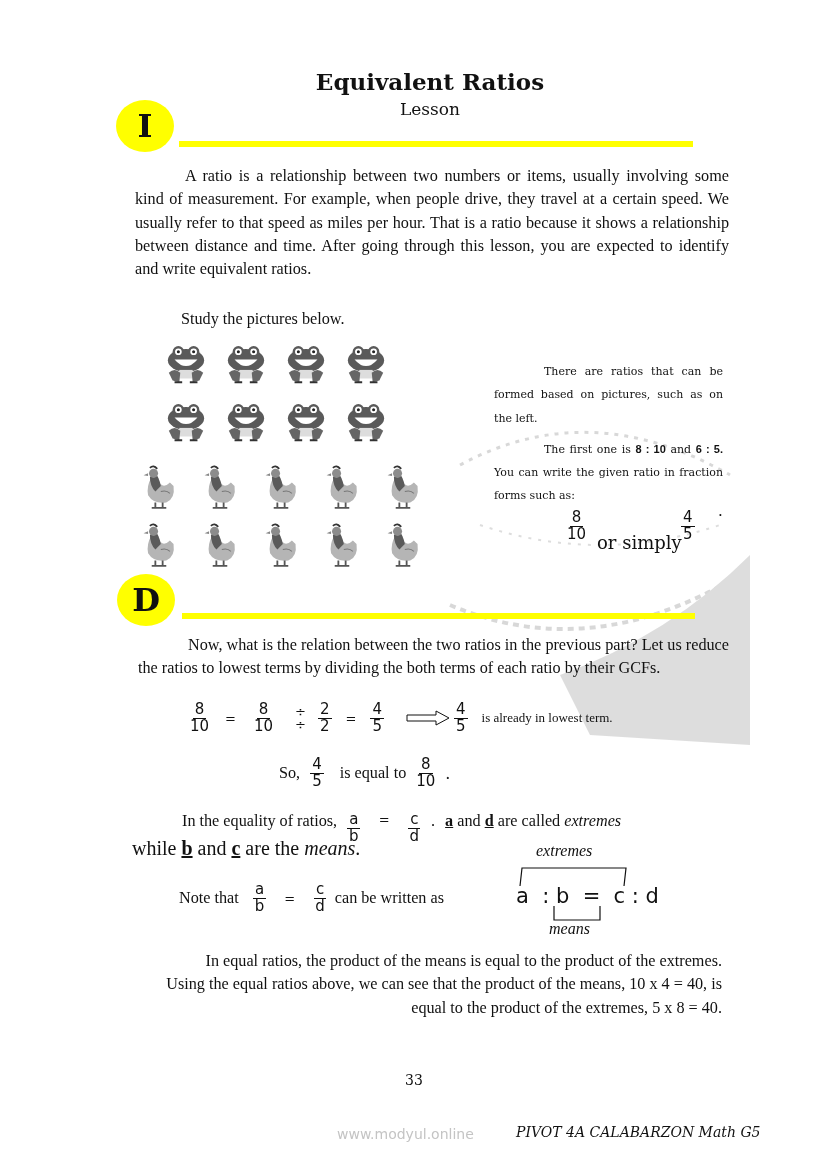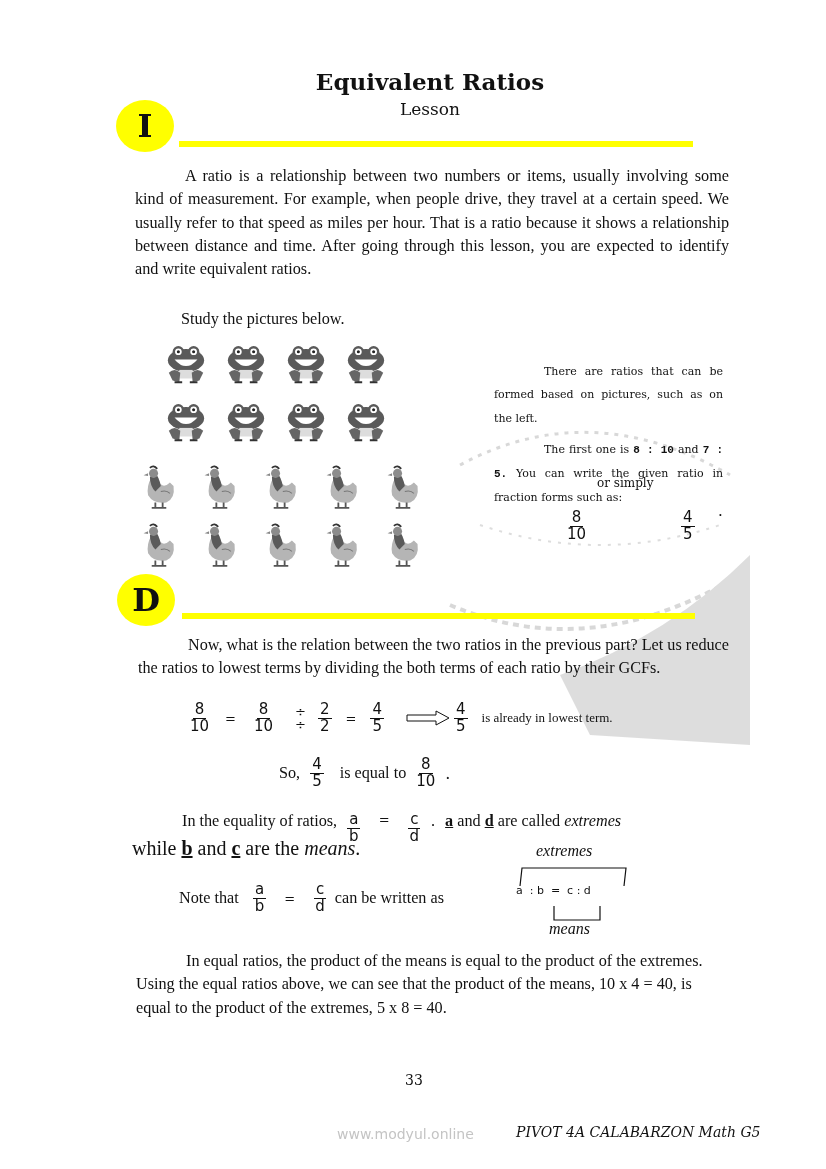--- a/index.html
+++ b/index.html
@@ -21,21 +21,21 @@
   .para p { margin: 8px; }
   .indent { text-indent: 50px; }
 
   .frac { display: inline-flex; flex-direction: column; align-items: center;
           vertical-align: middle; line-height: 1.05; font-family: "DejaVu Sans", sans-serif; font-size: 15px; }
   .frac .num { border-bottom: 1px solid #111; padding: 0 2px; }
   .frac .num.nobar { border-bottom: none; }
   .frac .den { padding: 0 2px; }
   .op { font-family: "DejaVu Sans", sans-serif; font-size: 13px; }
 
-  .mono { font-family: Liberation Mono, monospace; }
+  .mono { font-family: Liberation Sans, sans-serif; }
   .b { font-weight: bold; }
   .ul { text-decoration: underline; font-weight: bold; }
   .it { font-style: italic; }
 
   #watermark-stamp { left: 440px; top: 405px; width: 310px; height: 340px; opacity: 0.28; }
   .animal { position: absolute; }
 </style>
 </head>
 <body>
 
@@ -258,27 +258,27 @@
       <path d="M12 4 Q16 0 20 5" stroke="#333" stroke-width="2" fill="none"></path>
       <path d="M10 10 L5 12 L10 13 Z" fill="#888"></path>
       <path d="M24 30 Q30 28 34 32" stroke="#777" stroke-width="1.2" fill="none"></path>
       <path d="M18 42 L18 48 M26 42 L26 48 M14 48 L30 48" stroke="#555" stroke-width="2"></path>
     </svg>
   </div>
 
 <div class="abs para slab" style="left:486px; top:352px; width:245px; font-size:11px; line-height:23.3px;">
   <p class="indent">There are ratios that can be formed based on pictures, such as on the left.</p>
   <p class="indent" style="margin-top:8px;"><span>The first one is </span><span class="mono b">8 : 10</span>
-  <span>and </span><span class="mono b">7 : 5.</span><span> You can write the given ratio in fraction forms such as:</span></p>
+  <span>and </span><span class="mono b">6 : 5.</span><span> You can write the given ratio in fraction forms such as:</span></p>
 </div>
 <div class="abs frac" style="left:565px; top:510px;">
   <span class="num">8</span>
   <span class="den">10</span>
 </div>
-<span class="abs slab" style="left:597px; top:476px; font-size:12px;">or simply</span>
+<span class="abs slab" style="left:597px; top:532px; font-size:18px;">or simply</span>
 <div class="abs frac" style="left:681px; top:510px;">
   <span class="num">4</span>
   <span class="den">5</span>
 </div>
 <span class="abs" style="left:718px; top:502px; font-size:15px;">.</span>
 
 <div class="abs badge" style="left:117px; top:574px;">D</div>
 <div class="abs bar" style="left:182px; top:613px; width:513px;"></div>
 
 <div class="abs para serif" style="left:130px; top:626px; width:607px;">
@@ -362,22 +362,22 @@
       <span class="den">d</span>
     </span>
   <span style="margin-left:8px;">can be written as</span>
 </div>
 
 <div class="abs serif it" style="left:536px; top:842px; font-size:16px;">extremes</div>
 <svg class="abs" style="left:514px; top:864px;" width="116" height="58" viewBox="0 0 116 58">
   <path d="M6 22 L8 4 L112 4 L110 22" stroke="#111" stroke-width="1.2" fill="none"></path>
   <path d="M40 42 L40 56 L86 56 L86 42" stroke="#111" stroke-width="1.2" fill="none"></path>
 </svg>
-<div class="abs" style="left:516px; top:884px; font-family:'DejaVu Sans', sans-serif; font-size:11px; white-space:pre;">a  : b  =  c : d</div>
+<div class="abs" style="left:516px; top:884px; font-family:'DejaVu Sans', sans-serif; font-size:21px; white-space:pre;">a  : b  =  c : d</div>
 <div class="abs serif it" style="left:549px; top:920px; font-size:16px;">means</div>
 
 <div class="abs para serif" style="left:128px; top:942px; width:602px; line-height:23.3px;">
-  <p class="indent" style="text-align:left;">In equal ratios, the product of the means is equal to the product of the extremes.  Using the equal ratios above, we can see that the product of the means, 10 x 4 = 40, is equal to the product of the extremes, 5 x 8 = 40.</p>
+  <p class="indent" style="text-align:right;">In equal ratios, the product of the means is equal to the product of the extremes.  Using the equal ratios above, we can see that the product of the means, 10 x 4 = 40, is equal to the product of the extremes, 5 x 8 = 40.</p>
 </div>
 
 <div class="abs slab" style="left:405px; top:1072px; font-size:14px;">33</div>
 <div class="abs slab it" style="left:516px; top:1124px; font-size:14px;">PIVOT 4A CALABARZON Math G5</div>
 <div class="abs" style="left:337px; top:1126px; font-family:'DejaVu Sans', sans-serif; font-size:14px; color:#c4c4c4;">www.modyul.online</div>
 
 </body></html>

